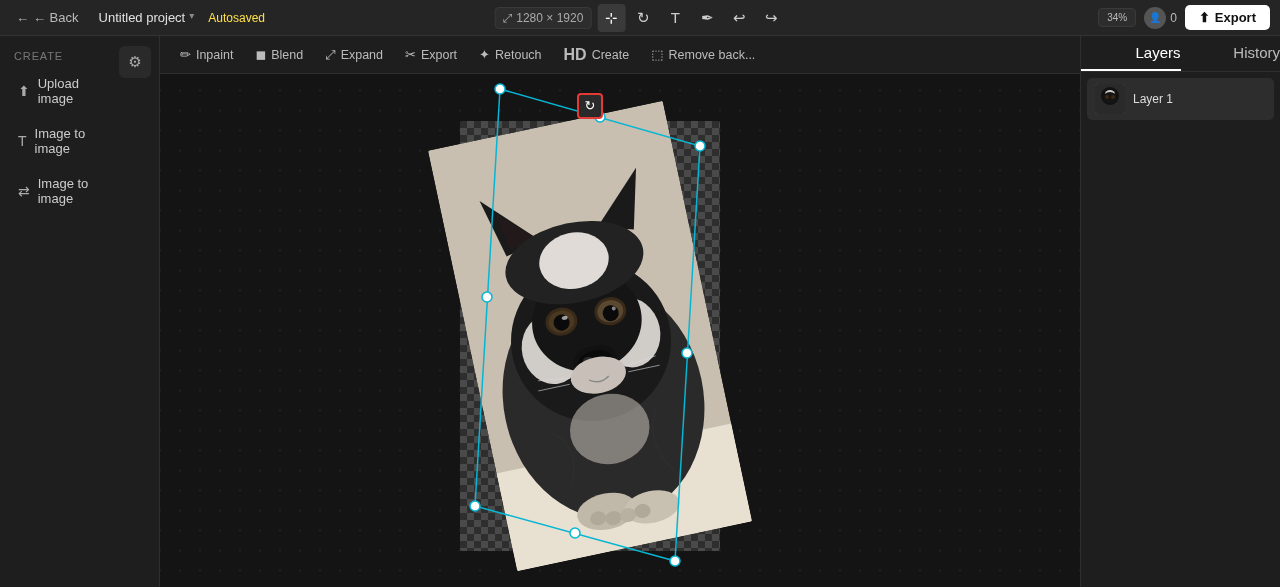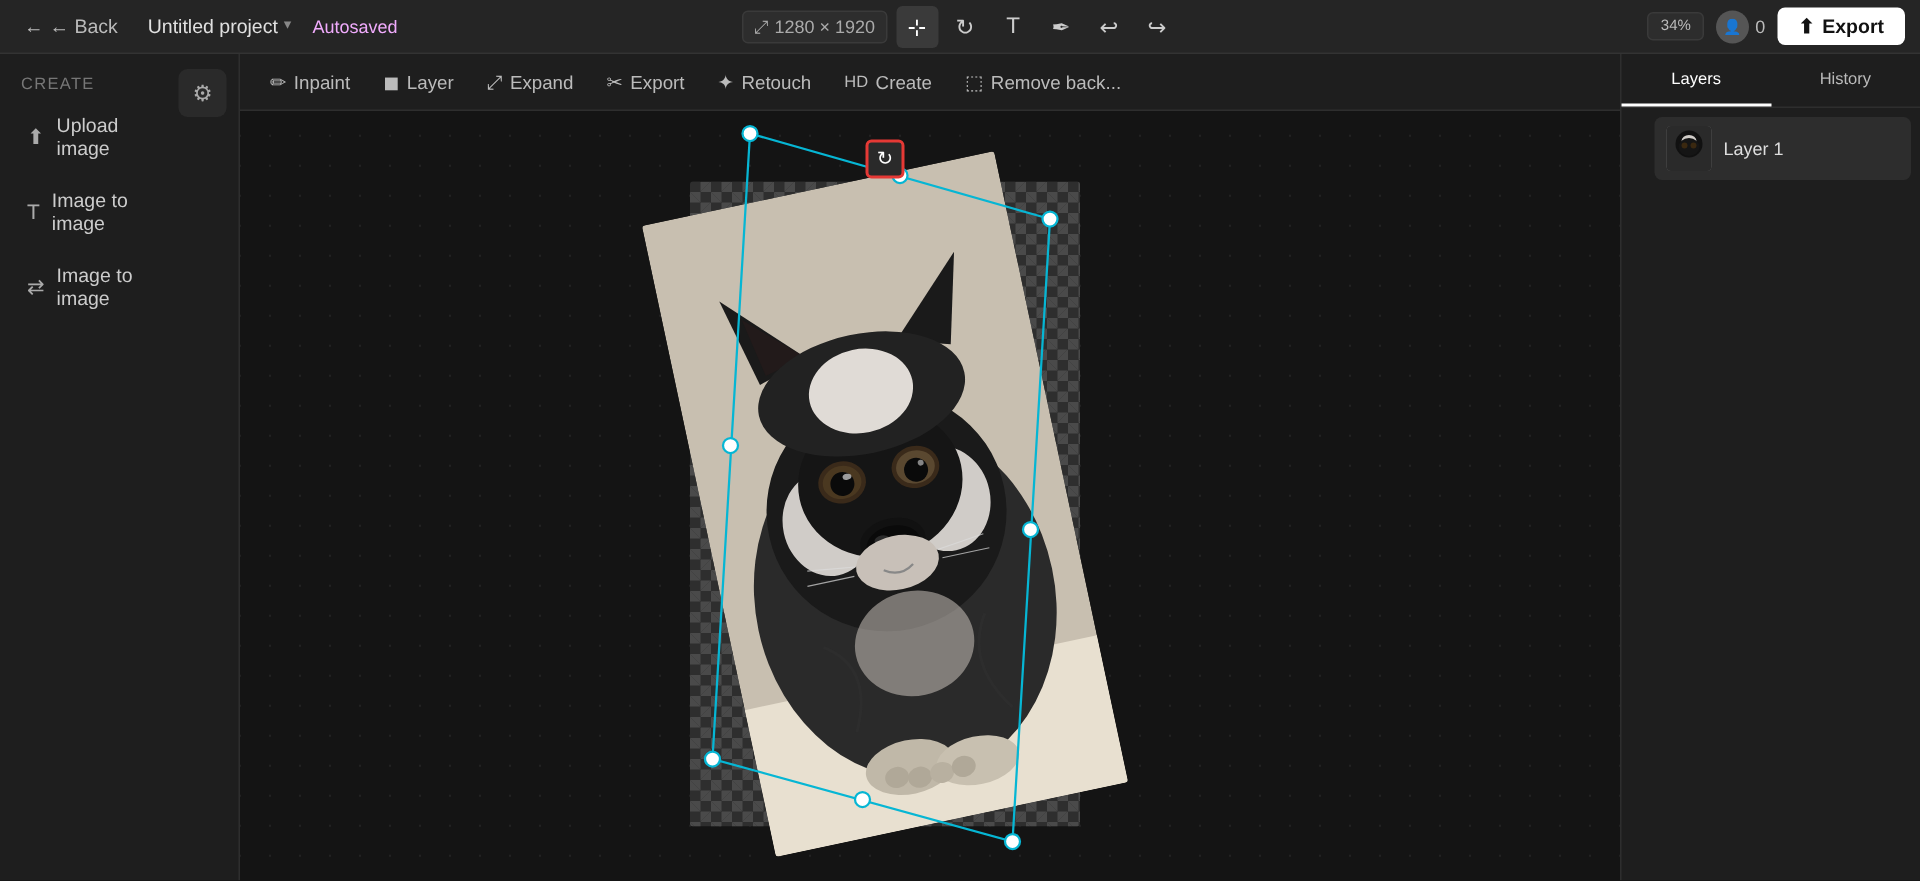--- a/index.html
+++ b/index.html
@@ -45,21 +45,21 @@
       align-items: flex-start;
       gap: 4px;
       font-size: 13px;
       color: #e0e0e0;
       cursor: pointer;
       padding: 3px 6px;
       border-radius: 4px;
     }
     .autosaved {
       font-size: 12px;
-      color: #f0abfc;
+      color: #fde047;
     }
     .topbar-center {
       display: flex;
       align-items: center;
       gap: 6px;
       position: absolute;
       left: 50%;
       transform: translateX(-50%);
     }
     .dim-display {
@@ -265,42 +265,41 @@
     }
     .panel-tabs {
       display: flex;
       border-bottom: 1px solid #2e2e2e;
       height: 36px;
     }
     .panel-tab {
       flex: 1;
       display: flex;
       align-items: center;
-      justify-content: center;
-      font-size: 11px;
+      justify-content: flex-end;
+      font-size: 15px;
       cursor: pointer;
       color: #bbb;
       border-bottom: 2px solid transparent;
     }
     .panel-tab.active {
       color: #fff;
       border-bottom: 2px solid #fff;
     }
     .layers-content {
       padding: 6px;
     }
     .layer-item {
       display: flex;
       align-items: center;
       gap: 8px;
       padding: 6px 8px;
       border-radius: 5px;
       background: #2d2d2d;
       cursor: pointer;
-      margin-left: 16px;
     }
     .layer-thumbnail {
       width: 30px;
       height: 30px;
       border-radius: 3px;
       overflow: hidden;
       flex-shrink: 0;
       background: #555;
     }
     .layer-thumbnail-inner {
@@ -397,36 +396,36 @@
 
   <div class="canvas-area">
 
     <div class="canvas-toolbar">
       <button class="canvas-tool">
         <span class="t-icon">✏</span>
         <span>Inpaint</span>
       </button>
       <button class="canvas-tool">
         <span class="t-icon">◼</span>
-        <span>Layer</span>
+        <span>Blend</span>
       </button>
       <button class="canvas-tool">
         <span class="t-icon">⤢</span>
         <span>Expand</span>
       </button>
       <button class="canvas-tool">
         <span class="t-icon">✂</span>
         <span>Export</span>
       </button>
       <button class="canvas-tool">
         <span class="t-icon">✦</span>
         <span>Retouch</span>
       </button>
       <button class="canvas-tool">
-        <span class="t-icon" style="font-size:11px;font-weight:400;">HD</span>
+        <span class="t-icon" style="font-size:16px;font-weight:700;">HD</span>
         <span>Create</span>
       </button>
       <button class="canvas-tool">
         <span class="t-icon">⬚</span>
         <span>Remove back...</span>
       </button>
     </div>
 
     <div class="canvas-content">
 

